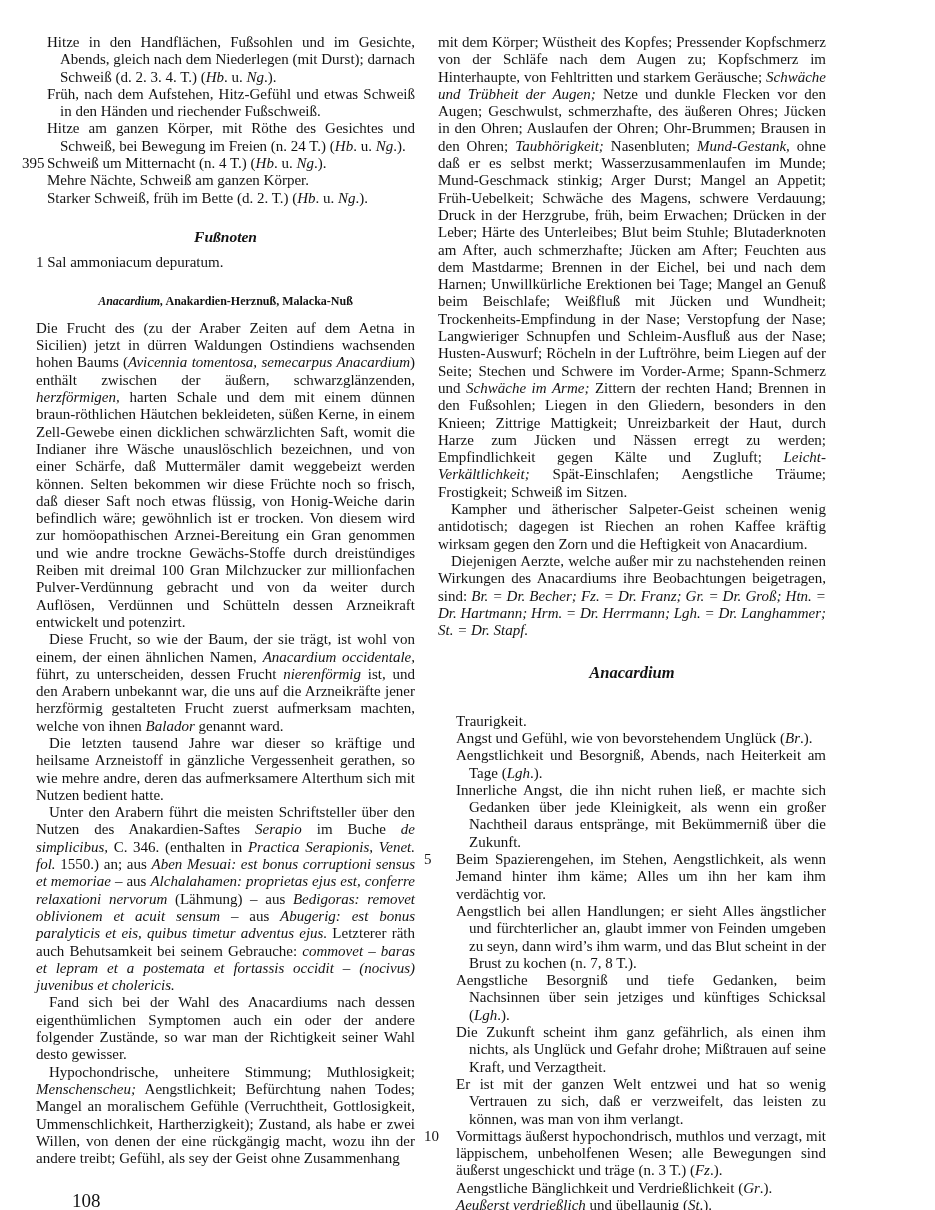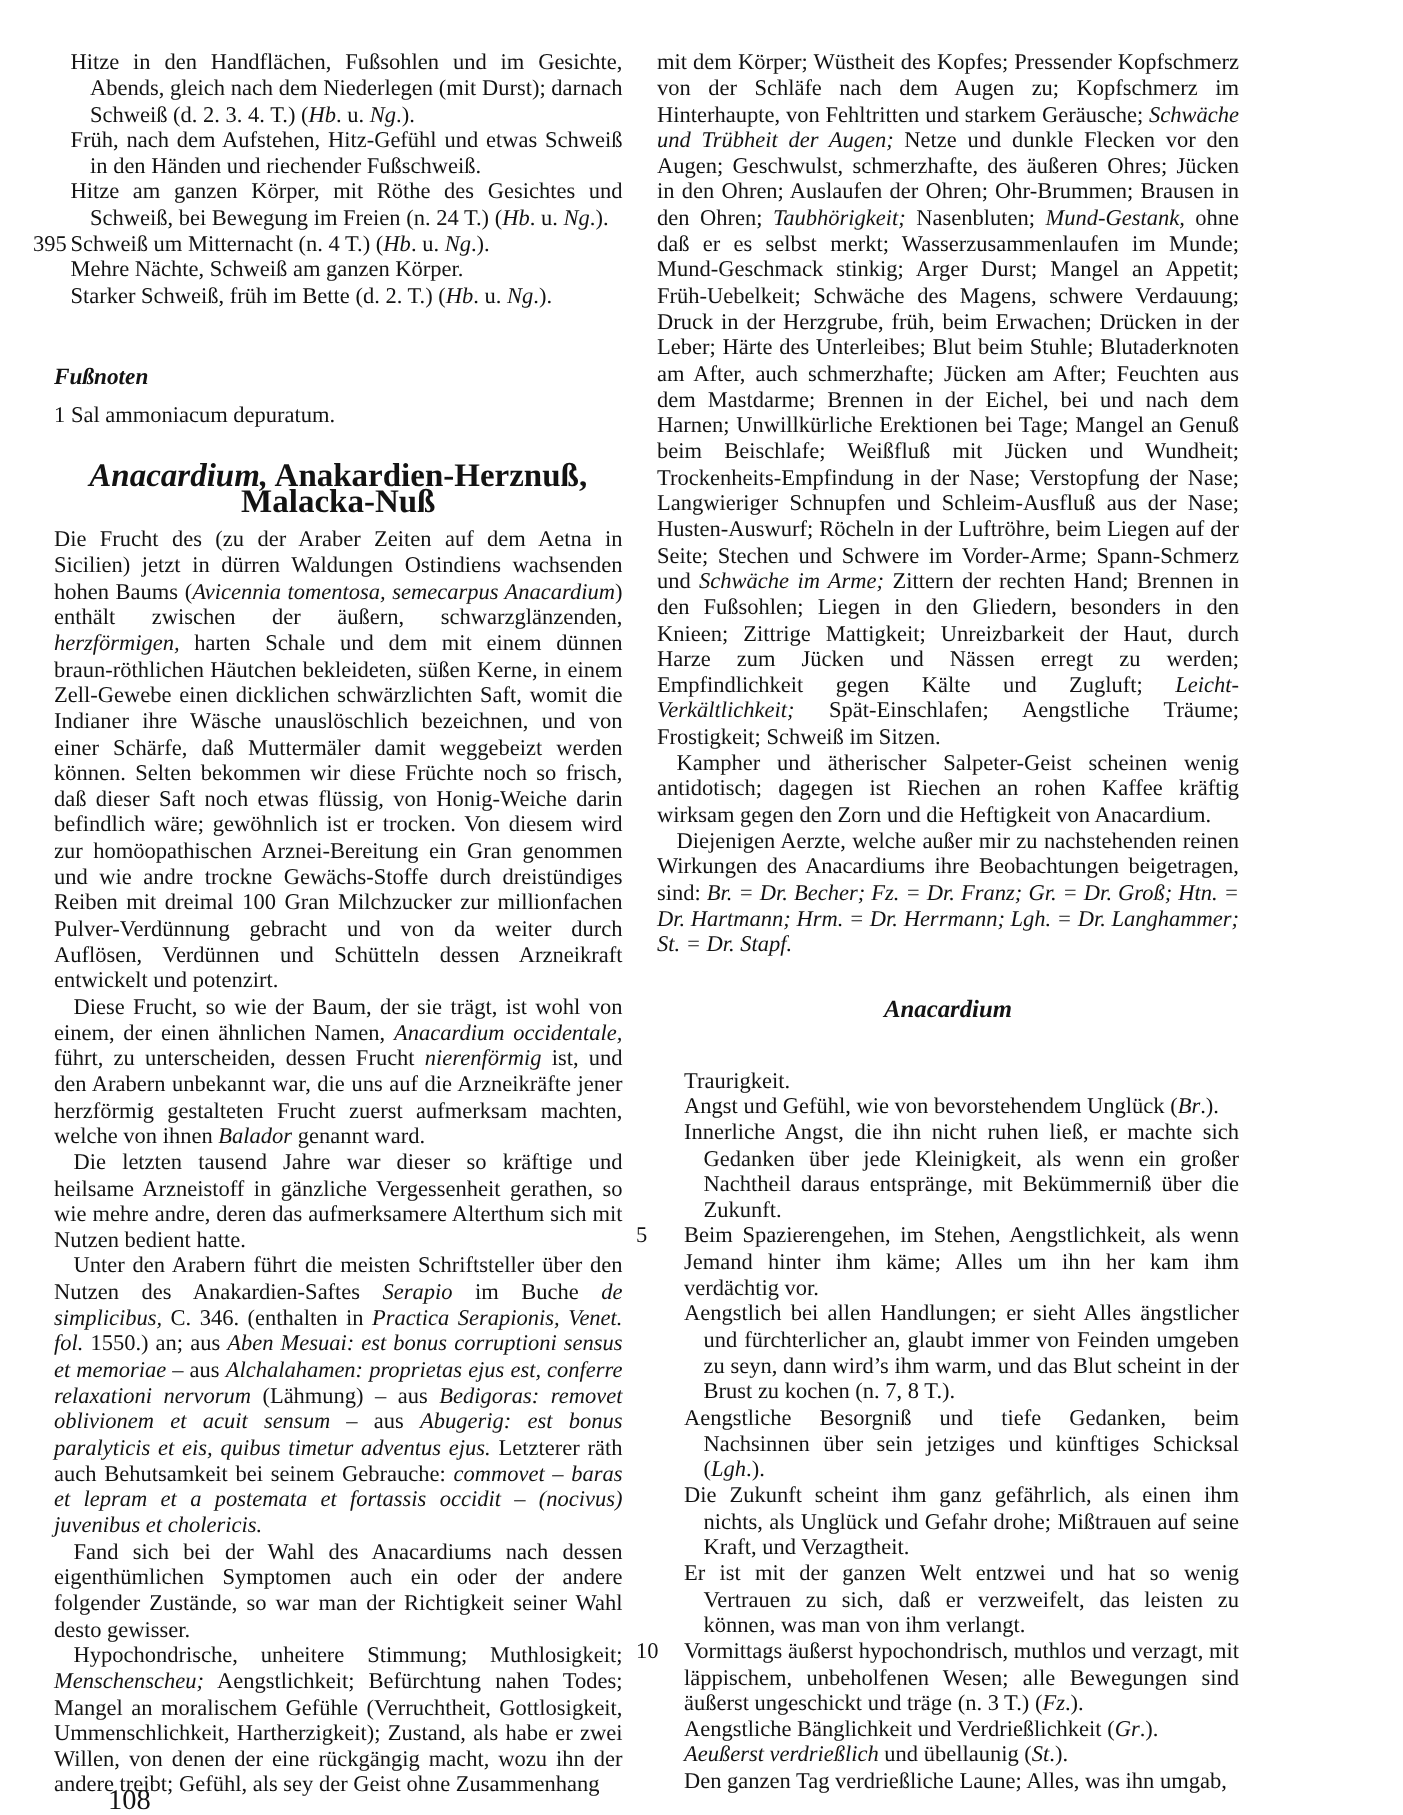--- a/index.html
+++ b/index.html
@@ -38,29 +38,29 @@
   .entry.hang { padding-left: 13px; text-indent: -13px; }
   .entry .num {
     position: absolute; top: 0;
     text-indent: 0;
     white-space: nowrap;
   }
   .entries-left  .entry .num { left: -25px; }
   .entries-right .entry .num { left: -32px; }
 
   .center-heading {
-    text-align: left;
+    text-align: center;
     font-weight: bold; font-style: italic;
     font-size: 15.5px;
-    margin-top: 36px; margin-bottom: 9px;
+    margin-top: 21px; margin-bottom: 9px;
   }
   .footnote { text-align: left; }
   .chapter-heading {
     text-align: center;
-    font-size: 22px;
+    font-size: 12px;
     margin-top: 21px; margin-bottom: 10px;
   }
   .section-heading {
     text-align: center;
     font-weight: bold; font-style: italic;
     font-size: 16.5px;
     margin-top: 25px; margin-bottom: 31px;
   }
   .page-number {
     position: absolute;
@@ -105,20 +105,21 @@
           <div class="para"><span>mit dem Körper; Wüstheit des Kopfes; Pressender Kopfschmerz von der Schläfe nach dem Augen zu; Kopfschmerz im Hinterhaupte, von Fehltritten und starkem Geräusche; </span><span class="s-i">Schwäche und Trübheit der Augen;</span><span> Netze und dunkle Flecken vor den Augen; Geschwulst, schmerzhafte, des äußeren Ohres; Jücken in den Ohren; Auslaufen der Ohren; Ohr-Brummen; Brausen in den Ohren; </span><span class="s-i">Taubhörigkeit;</span><span> Nasenbluten; </span><span class="s-i">Mund-Gestank,</span><span> ohne daß er es selbst merkt; Wasserzusammenlaufen im Munde; Mund-Geschmack stinkig; Arger Durst; Mangel an Appetit; Früh-Uebelkeit; Schwäche des Magens, schwere Verdauung; Druck in der Herzgrube, früh, beim Erwachen; Drücken in der Leber; Härte des Unterleibes; Blut beim Stuhle; Blutaderknoten am After, auch schmerzhafte; Jücken am After; Feuchten aus dem Mastdarme; Brennen in der Eichel, bei und nach dem Harnen; Unwillkürliche Erektionen bei Tage; Mangel an Genuß beim Beischlafe; Weißfluß mit Jücken und Wundheit; Trockenheits-Empfindung in der Nase; Verstopfung der Nase; Langwieriger Schnupfen und Schleim-Ausfluß aus der Nase; Husten-Auswurf; Röcheln in der Luftröhre, beim Liegen auf der Seite; Stechen und Schwere im Vorder-Arme; Spann-Schmerz und </span><span class="s-i">Schwäche im Arme;</span><span> Zittern der rechten Hand; Brennen in den Fußsohlen; Liegen in den Gliedern, besonders in den Knieen; Zittrige Mattigkeit; Unreizbarkeit der Haut, durch Harze zum Jücken und Nässen erregt zu werden; Empfindlichkeit gegen Kälte und Zugluft; </span><span class="s-i">Leicht-Verkältlichkeit;</span><span> Spät-Einschlafen; Aengstliche Träume; Frostigkeit; Schweiß im Sitzen.</span></div>
           <div class="para ind"><span>Kampher und ätherischer Salpeter-Geist scheinen wenig antidotisch; dagegen ist Riechen an rohen Kaffee kräftig wirksam gegen den Zorn und die Heftigkeit von Anacardium.</span></div>
           <div class="para ind"><span>Diejenigen Aerzte, welche außer mir zu nachstehenden reinen Wirkungen des Anacardiums ihre Beobachtungen beigetragen, sind: </span><span class="s-i">Br. = Dr. Becher; Fz. = Dr. Franz; Gr. = Dr. Groß; Htn. = Dr. Hartmann; Hrm. = Dr. Herrmann; Lgh. = Dr. Langhammer; St. = Dr. Stapf.</span></div>
         </div>
 
       <div class="section-heading">Anacardium</div>
 
       <div class="entries entries-right">
           <div class="entry hang"><span>Traurigkeit.</span></div>
           <div class="entry hang"><span>Angst und Gefühl, wie von bevorstehendem Unglück (</span><span class="s-i">Br</span><span>.).</span></div>
+          <div class="entry hang"><span>Aengstlichkeit und Besorgniß, Abends, nach Heiterkeit am Tage (</span><span class="s-i">Lgh</span><span>.).</span></div>
           <div class="entry hang"><span>Innerliche Angst, die ihn nicht ruhen ließ, er machte sich Gedanken über jede Kleinigkeit, als wenn ein großer Nachtheil daraus entspränge, mit Bekümmerniß über die Zukunft.</span></div>
           <div class="entry numbered"><span class="num">5</span><span>Beim Spazierengehen, im Stehen, Aengstlichkeit, als wenn Jemand hinter ihm käme; Alles um ihn her kam ihm verdächtig vor.</span></div>
           <div class="entry hang"><span>Aengstlich bei allen Handlungen; er sieht Alles ängstlicher und fürchterlicher an, glaubt immer von Feinden umgeben zu seyn, dann wird’s ihm warm, und das Blut scheint in der Brust zu kochen (n. 7, 8 T.).</span></div>
           <div class="entry hang"><span>Aengstliche Besorgniß und tiefe Gedanken, beim Nachsinnen über sein jetziges und künftiges Schicksal (</span><span class="s-i">Lgh</span><span>.).</span></div>
           <div class="entry hang"><span>Die Zukunft scheint ihm ganz gefährlich, als einen ihm nichts, als Unglück und Gefahr drohe; Mißtrauen auf seine Kraft, und Verzagtheit.</span></div>
           <div class="entry hang"><span>Er ist mit der ganzen Welt entzwei und hat so wenig Vertrauen zu sich, daß er verzweifelt, das leisten zu können, was man von ihm verlangt.</span></div>
           <div class="entry numbered"><span class="num">10</span><span>Vormittags äußerst hypochondrisch, muthlos und verzagt, mit läppischem, unbeholfenen Wesen; alle Bewegungen sind äußerst ungeschickt und träge (n. 3 T.) (</span><span class="s-i">Fz</span><span>.).</span></div>
           <div class="entry hang"><span>Aengstliche Bänglichkeit und Verdrießlichkeit (</span><span class="s-i">Gr</span><span>.).</span></div>
           <div class="entry hang"><span class="s-i">Aeußerst verdrießlich</span><span> und übellaunig (</span><span class="s-i">St</span><span>.).</span></div>
           <div class="entry hang"><span>Den ganzen Tag verdrießliche Laune; Alles, was ihn umgab,</span></div>

